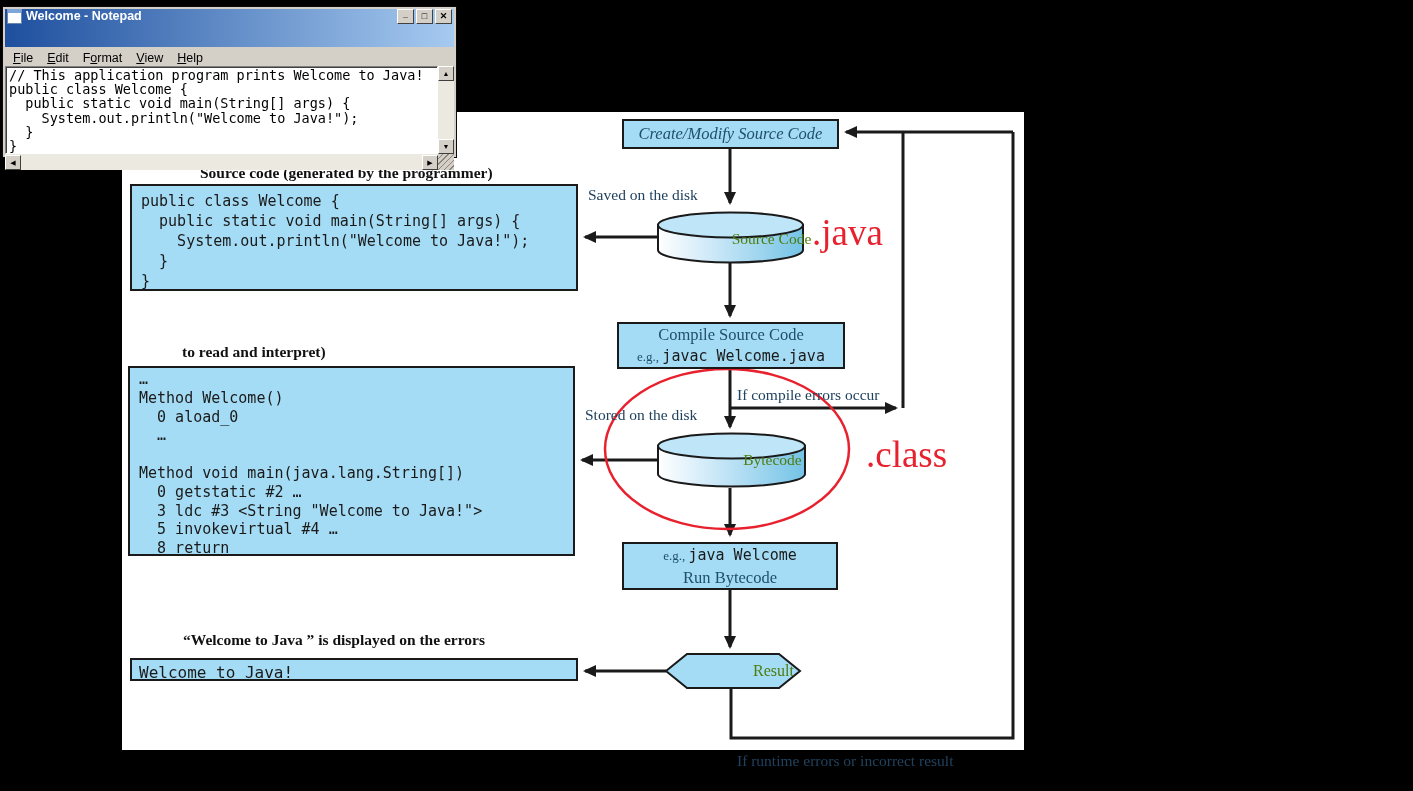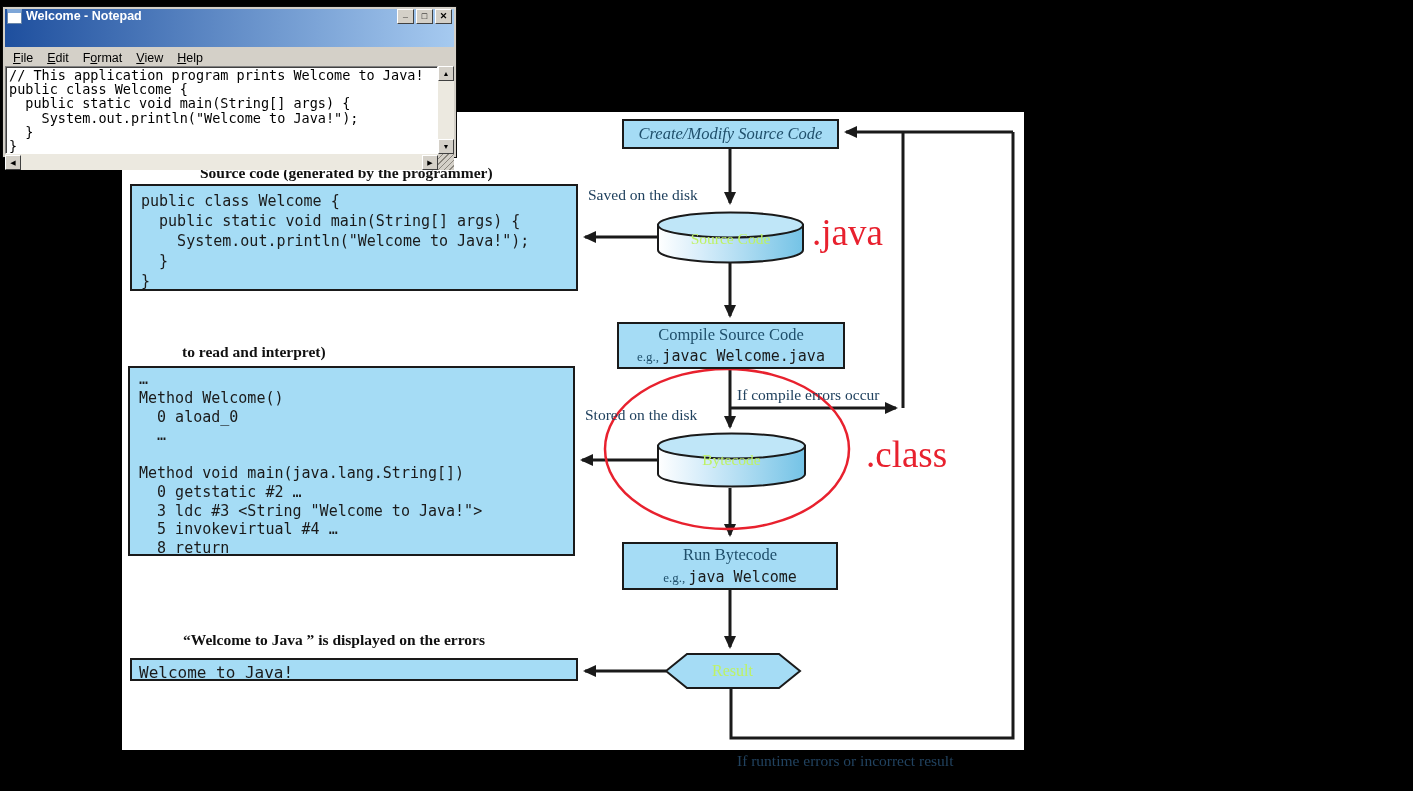--- a/index.html
+++ b/index.html
@@ -11,21 +11,21 @@
   .overlay{position:absolute;left:0;top:0;width:1413px;height:791px;pointer-events:none;}
 
   
   .seclabel{position:absolute;color:#111;font-weight:bold;font-size:15.5px;line-height:18px;white-space:nowrap;}
   .bluebox{position:absolute;background:#a5dcf5;border:2px solid #1a1a1a;box-sizing:border-box;}
   .codebox{font-family:"DejaVu Sans Mono",monospace;color:#1a1a1a;text-align:left;}
   .codebox pre{margin:0;white-space:pre;}
   .flowbox{color:#1f4f6b;font-size:16.5px;text-align:center;display:flex;flex-direction:column;justify-content:center;}
   .flowbox .mono{font-family:"DejaVu Sans Mono",monospace;color:#1a1a1a;font-size:15px;}
   .flowbox .eg{color:#1f4f6b;font-family:"Liberation Serif",serif;font-size:13px;}
-  .cyl-label{position:absolute;color:#bef264;font-size:15.5px;text-align:center;white-space:nowrap;}
+  .cyl-label{position:absolute;color:#4d7c0f;font-size:15.5px;text-align:center;white-space:nowrap;margin-left:41px;}
   .flowlabel{position:absolute;color:#21425f;font-size:15.5px;white-space:nowrap;}
   .redext{position:absolute;color:#e8212e;font-size:37px;line-height:38px;white-space:nowrap;}
 
   
   .np{position:absolute;left:2px;top:6px;width:455px;height:152px;background:#d4d0c8;
       border:1px solid #0a0a0a;box-sizing:border-box;padding:2px;
       font-family:"Liberation Sans",sans-serif;}
   .np-title{height:38px;background:linear-gradient(90deg,#1e4f9e,#a6caf0);display:flex;align-items:flex-start;padding:0 2px;}
   .np-ico{width:15px;height:15px;background:#fff;border:1px solid #6a86a8;box-sizing:border-box;
           border-top:4px solid #7ea6d8;margin-right:4px;flex:0 0 auto;}
@@ -160,22 +160,22 @@
     <span>Compile Source Code</span>
     <span><span class="eg">e.g., </span><span class="mono">javac Welcome.java</span></span>
   </div>
 
   <div class="flowlabel pos-ifcompile">If compile errors occur</div>
   <div class="flowlabel pos-stored">Stored on the disk</div>
   <div class="cyl-label pos-bccyl">Bytecode</div>
   <div class="redext pos-class">.class</div>
 
   <div class="bluebox flowbox pos-run">
+    <span><span class="eg">e.g., </span><span class="mono">java Welcome</span></span>
     <span>Run Bytecode</span>
-    <span><span class="eg">e.g., </span><span class="mono">java Welcome</span></span>
   </div>
 
   <div class="cyl-label pos-result" style="font-size:16px;">Result</div>
   <div class="flowlabel pos-ifruntime">If runtime errors or incorrect result</div>
 
   <div class="np">
     <div class="np-title">
       <span class="np-ico"></span>
       <span class="np-title-text">Welcome - Notepad</span>
       <span class="np-btn">

